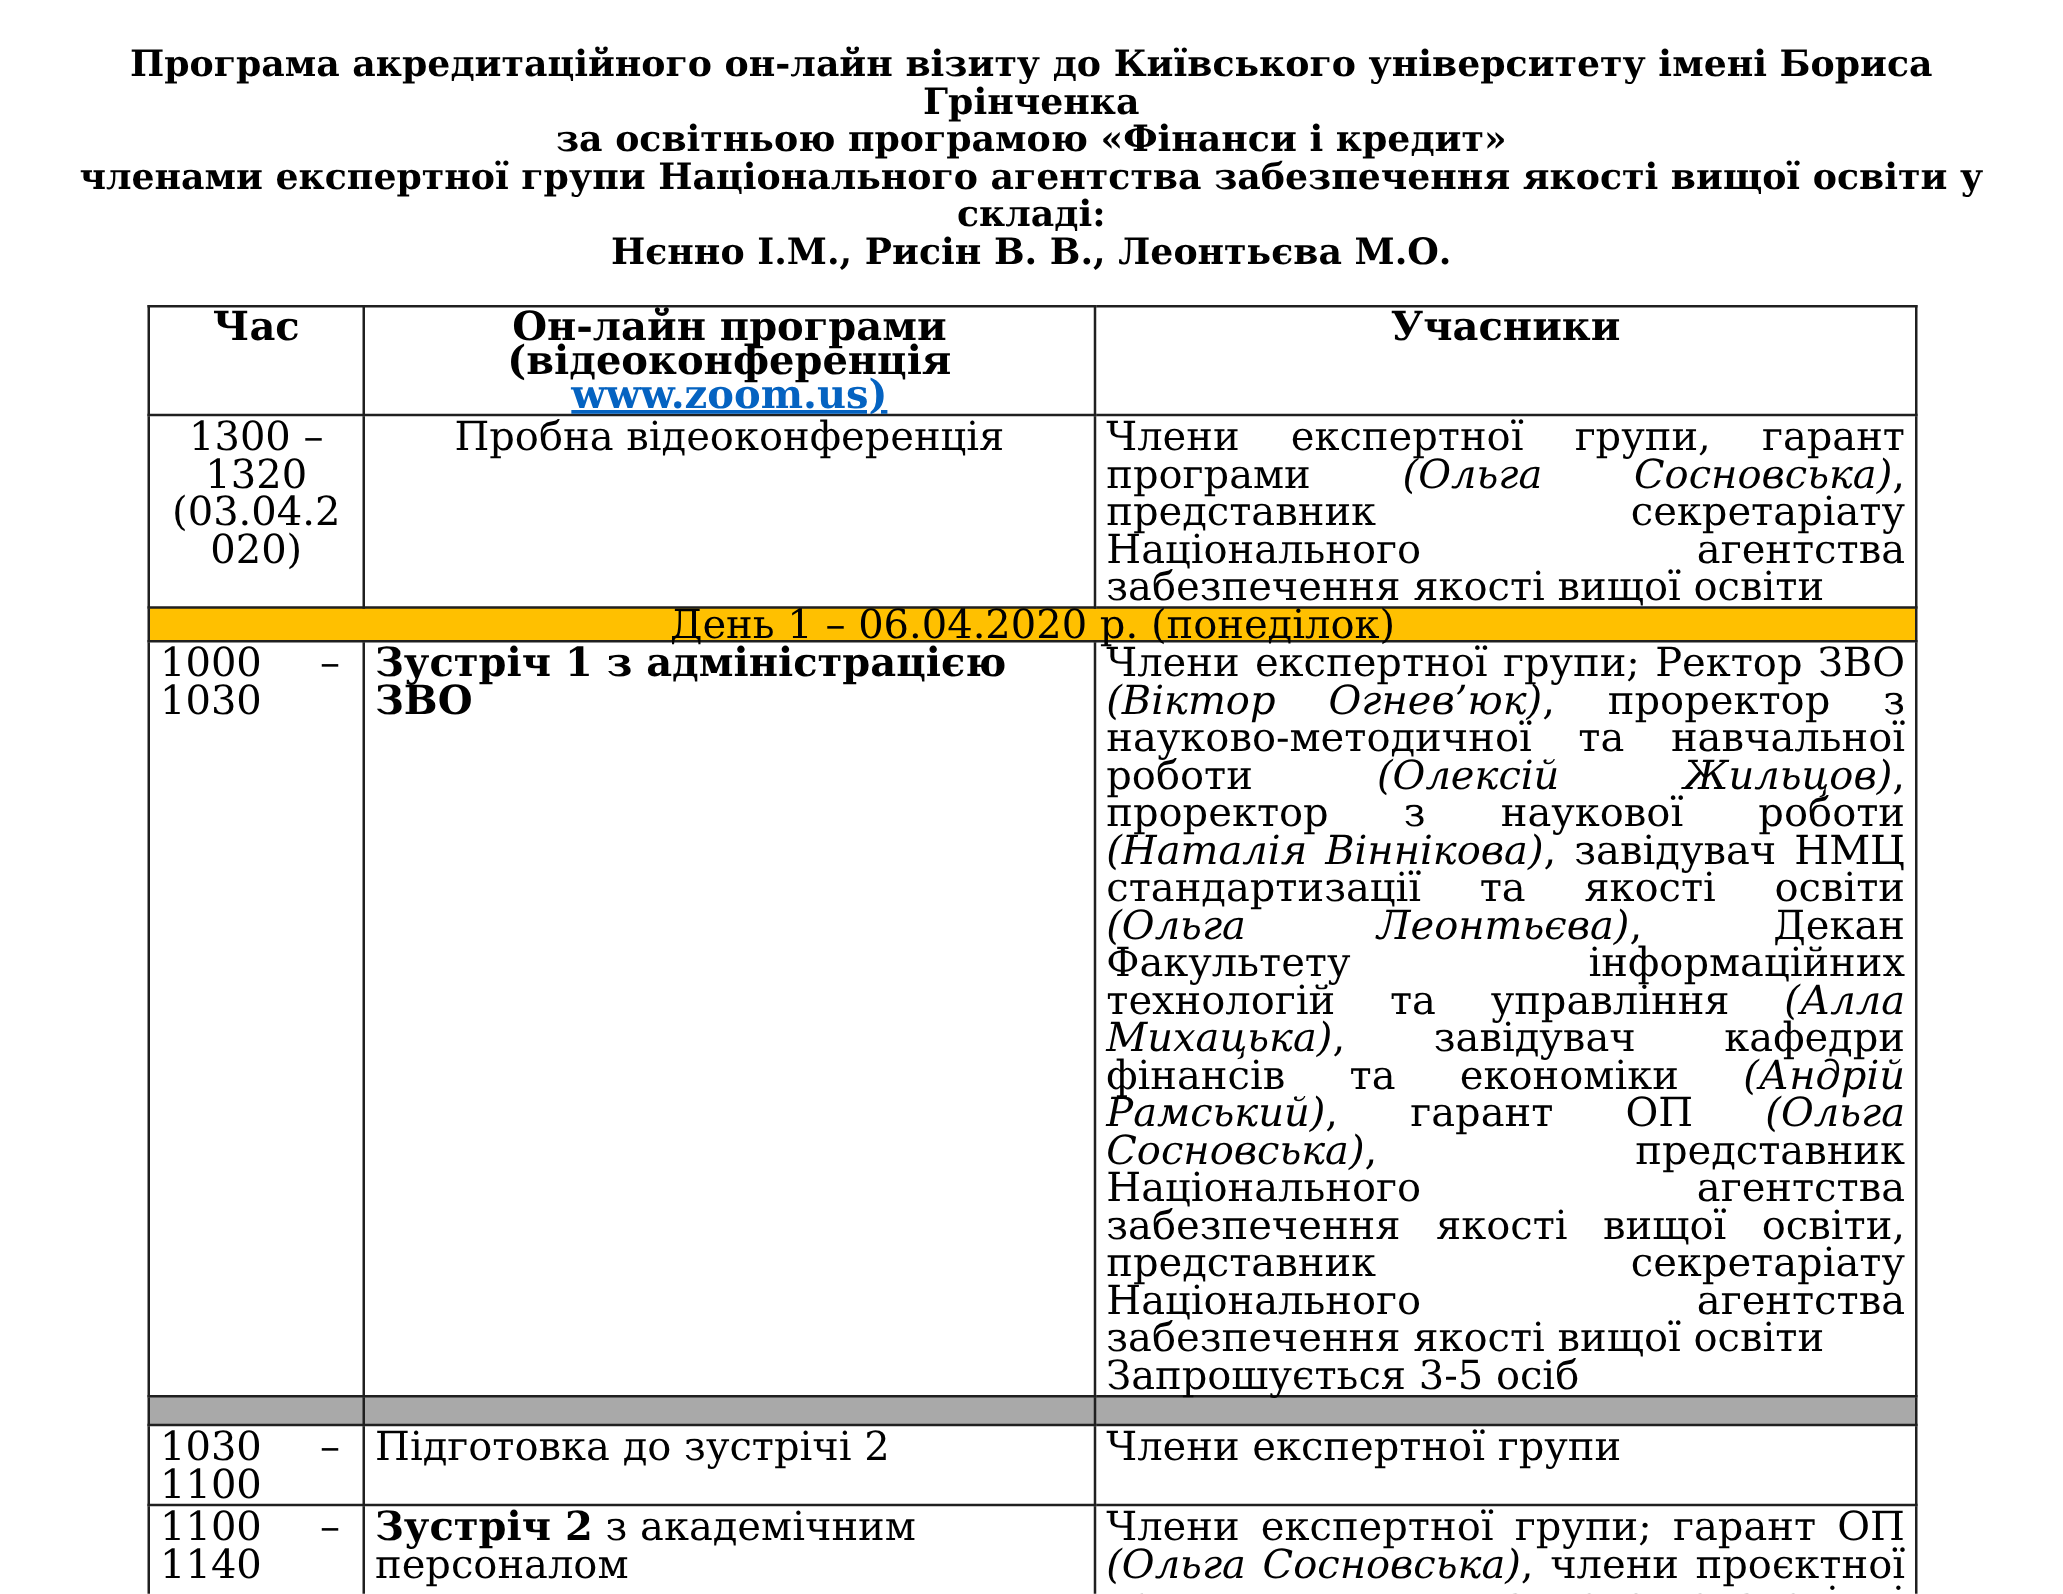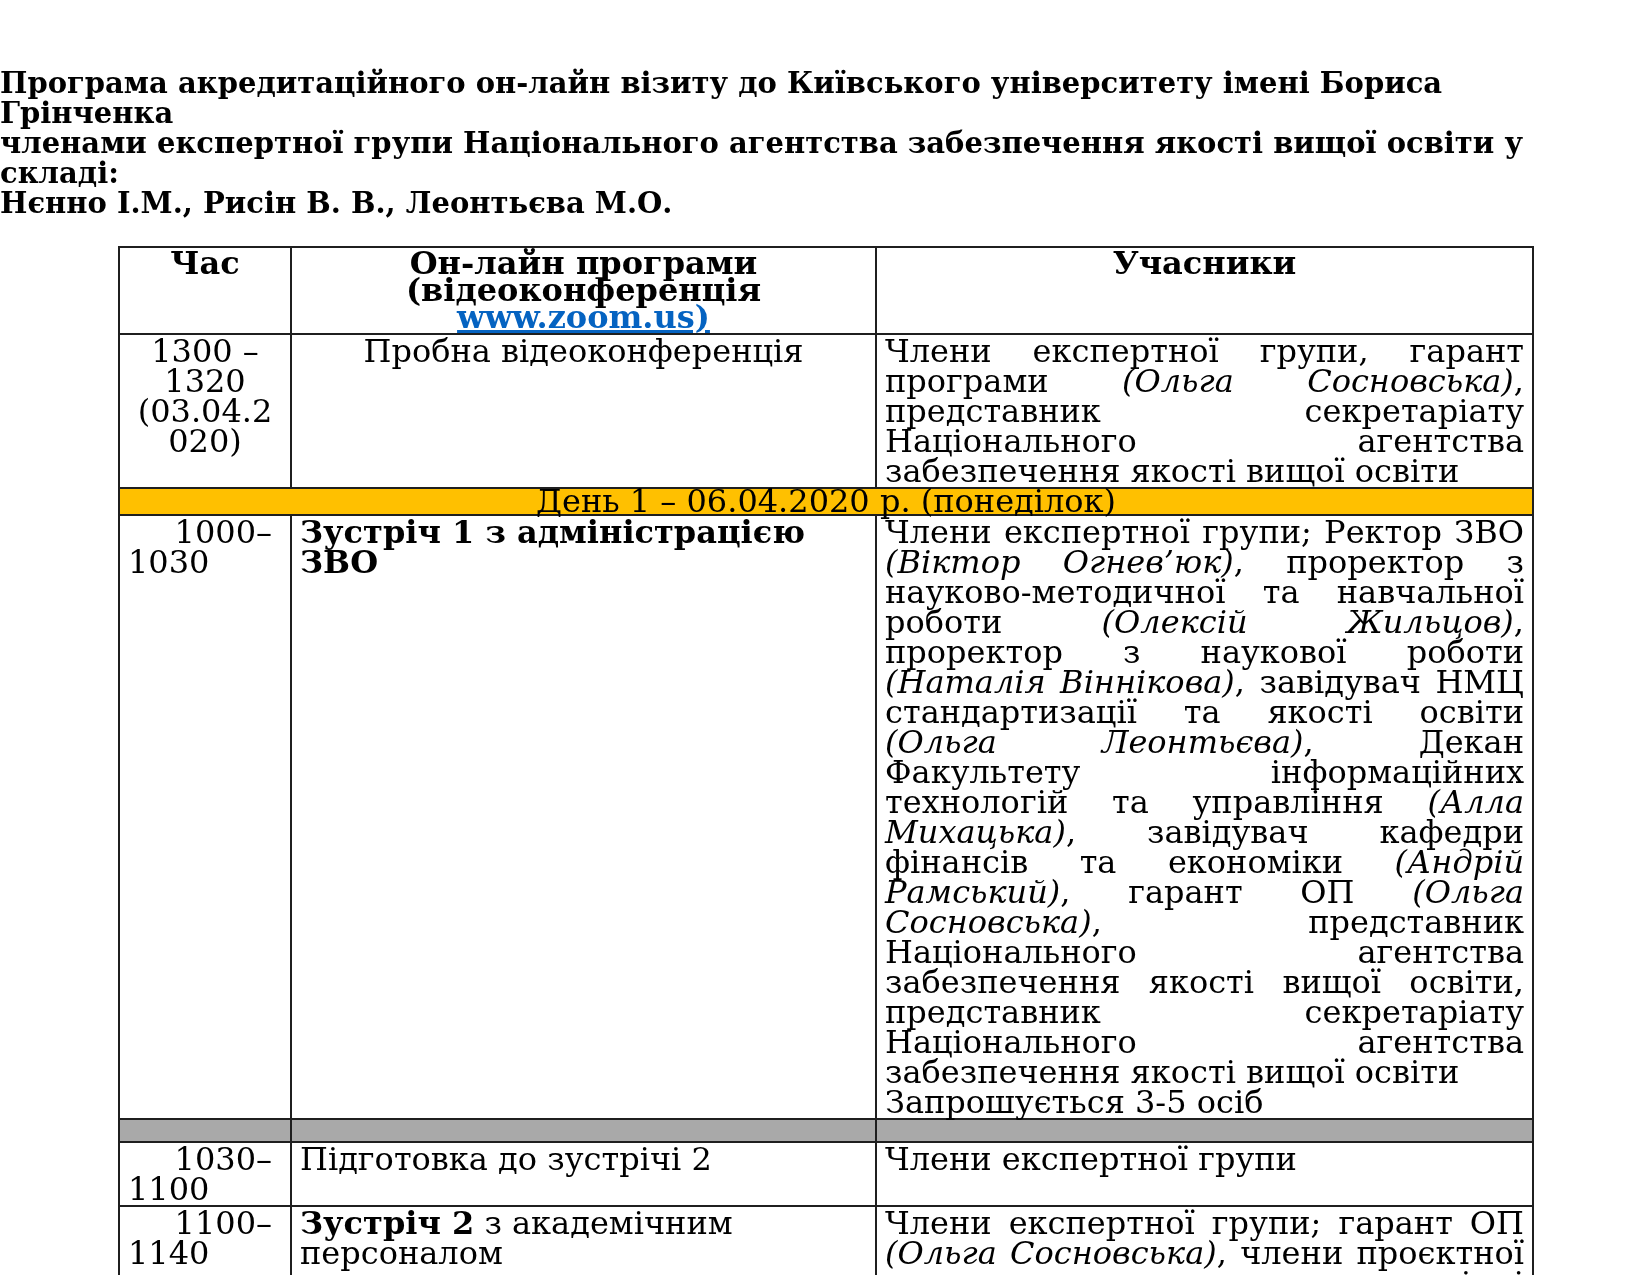--- a/index.html
+++ b/index.html
@@ -8,21 +8,22 @@
     background: #ffffff;
   }
   body {
     width: 1650px;
     height: 1275px;
     font-family: "DejaVu Serif", "Liberation Serif", serif;
     color: #000000;
     overflow: hidden;
   }
   .doc-title {
-    padding-top: 68px;
+    padding-top: 36px;
+    text-align: center;
     font-weight: bold;
     font-size: 29px;
     line-height: 30px;
   }
   table.schedule {
     border-collapse: collapse;
     table-layout: fixed;
     width: 1414px;
     margin: 28px 118px 0 118px;
     font-size: 32px;
@@ -45,21 +46,21 @@
     text-decoration: underline;
     font-weight: bold;
     cursor: pointer;
   }
   td.time {
     padding-left: 10px;
     padding-right: 8px;
   }
   td.time .time-line {
     display: flex;
-    justify-content: flex-end;
+    justify-content: space-between;
     padding-right: 10px;
   }
   td.time-center {
     text-align: center;
     overflow-wrap: break-word;
     word-break: break-word;
   }
   td.meeting-center { text-align: center; }
   td.participants {
     text-align: justify;
@@ -82,20 +83,21 @@
     height: 21px;
     padding: 0;
   }
 </style>
 </head>
 <body>
 
 <div class="doc-title">
   <div>Програма акредитаційного он-лайн візиту до Київського університету імені Бориса</div>
   <div>Грінченка</div>
+  <div>за освітньою програмою «Фінанси і кредит»</div>
   <div>членами експертної групи Національного агентства забезпечення якості вищої освіти у</div>
   <div>складі:</div>
   <div>Нєнно І.М., Рисін В. В., Леонтьєва М.О.</div>
 </div>
 
 <table class="schedule">
   <colgroup>
     <col style="width:172px">
     <col style="width:585px">
     <col style="width:657px">

